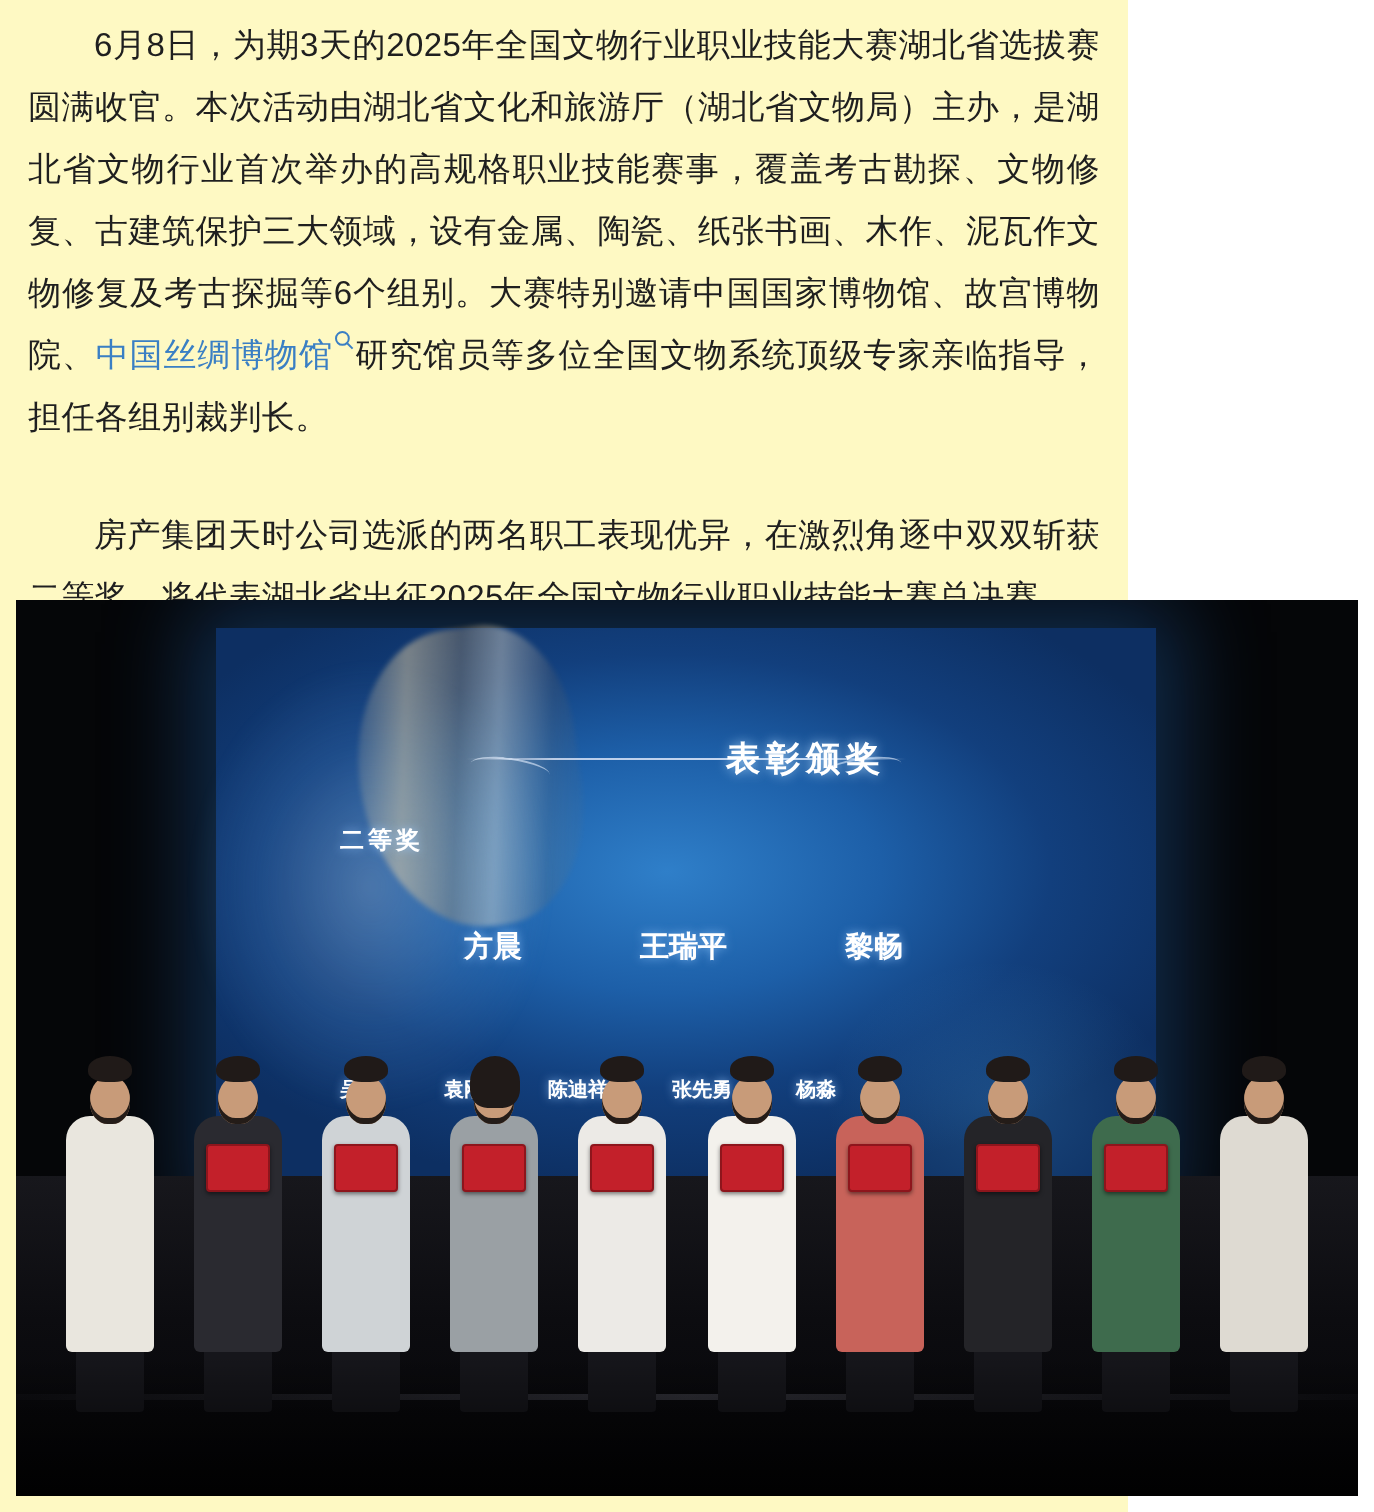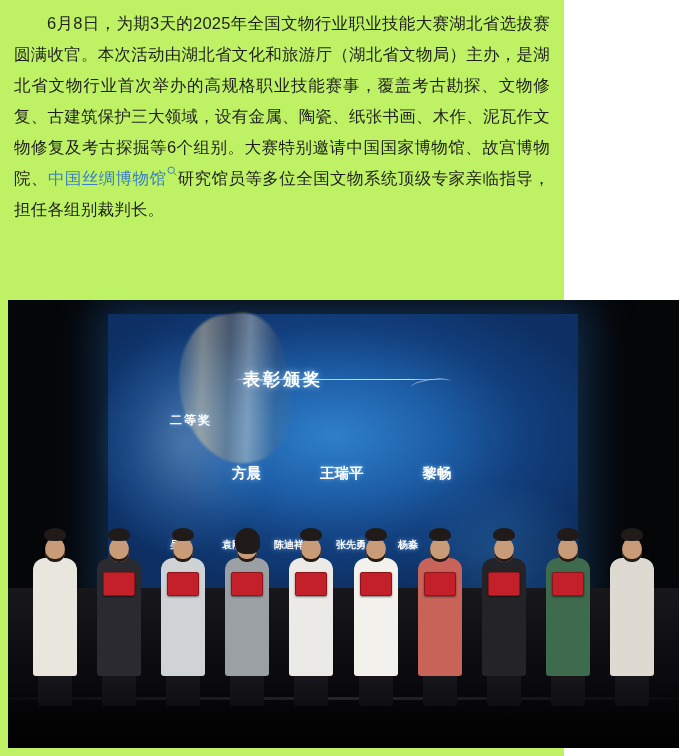--- a/index.html
+++ b/index.html
@@ -11,21 +11,21 @@
     width: 687px;
     height: 756px;
     font-family: "Liberation Sans", "DejaVu Sans", sans-serif;
     color: #1a1a1a;
     overflow: hidden;
   }
   .page {
     width: 564px;
     height: 756px;
     position: relative;
-    background: #bef264;
+    background: #fef9c3;
   }
   .article {
     padding: 8px 14px 0 14px;
     box-sizing: border-box;
   }
   .para {
     font-size: 16.5px;
     line-height: 31px;
     text-align: justify;
     text-justify: inter-ideograph;
@@ -117,21 +117,21 @@
   }
   .ribbon {
     position: absolute;
     left: 50%;
     top: 48px;
     transform: translateX(-50%);
     width: 220px;
     height: 34px;
     display: flex;
     align-items: center;
-    justify-content: flex-start;
+    justify-content: flex-end;
   }
   .ribbon .rb-line {
     position: absolute;
     top: 50%;
     width: 100%;
     height: 1px;
     background: linear-gradient(90deg, rgba(255,255,255,0) 0%, rgba(235,240,255,0.75) 20%, rgba(235,240,255,0.85) 80%, rgba(255,255,255,0) 100%);
   }
   .ribbon .rb-text {
     position: relative;
@@ -282,20 +282,21 @@
 <body>
 
 <div class="page">
 
   <div class="article">
     <p class="para first"><span>6月8日，为期3天的2025年全国文物行业职业技能大赛湖北省选拔赛圆满收官。本次活动由湖北省文化和旅游厅（湖北省文物局）主办，是湖北省文物行业首次举办的高规格职业技能赛事，覆盖考古勘探、文物修复、古建筑保护三大领域，设有金属、陶瓷、纸张书画、木作、泥瓦作文物修复及考古探掘等6个组别。大赛特别邀请中国国家博物馆、故宫博物院、</span><a class="link" href="#"><span>中国丝绸博物馆</span><span class="magnifier"><svg width="10" height="10" viewBox="0 0 10 10">
               <circle cx="4.2" cy="4.2" r="3.2" fill="none" stroke="#3a7fc4" stroke-width="1"></circle>
               <line x1="6.6" y1="6.6" x2="9.3" y2="9.3" stroke="#3a7fc4" stroke-width="1"></line>
             </svg></span></a><span>研究馆员等多位全国文物系统顶级专家亲临指导，担任各组别裁判长。</span></p>
 
+    <p class="para second">房产集团天时公司选派的两名职工表现优异，在激烈角逐中双双斩获二等奖，将代表湖北省出征2025年全国文物行业职业技能大赛总决赛。</p>
   </div>
 
   <div class="photo-wrap">
     <div class="photo">
 
       <div class="screen">
         <div class="swirl"></div>
 
         <div class="ribbon">
           <div class="rb-line"></div>

